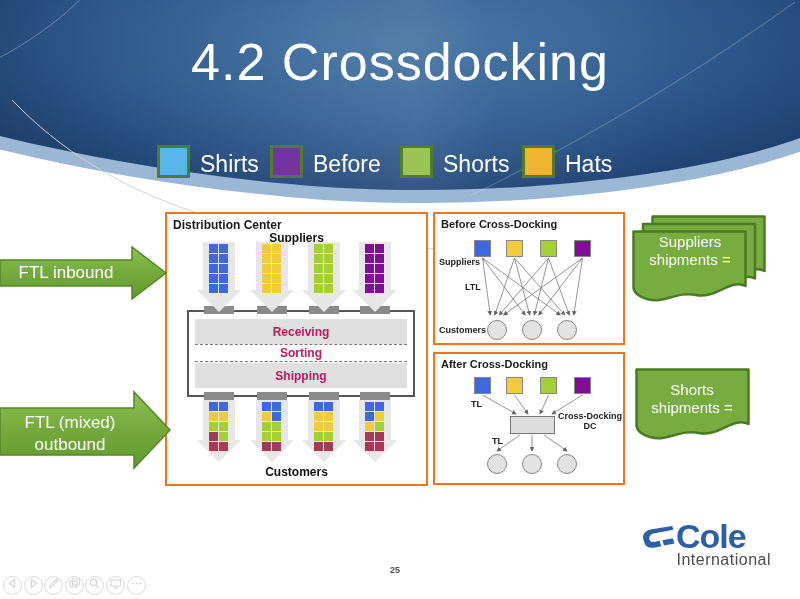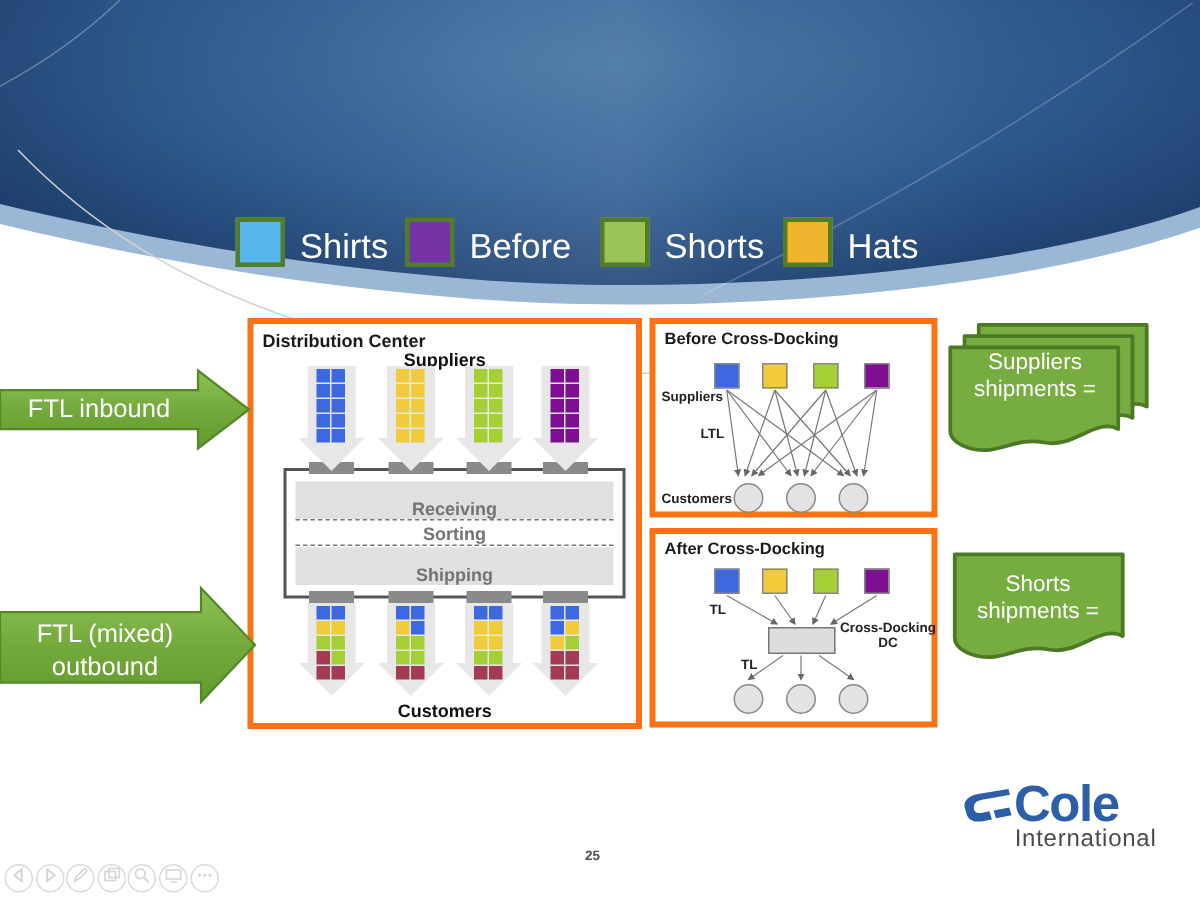--- a/index.html
+++ b/index.html
@@ -12,34 +12,34 @@
   .header-svg{position:absolute;left:0;top:0;}
   .title{position:absolute;left:0;right:0;top:32px;text-align:center;
          color:#fff;font-size:52px;font-weight:400;letter-spacing:1px;}
 
   
   .legend-item{position:absolute;top:142px;height:36px;display:flex;align-items:flex-end;}
   .legend-swatch{width:33px;height:33px;box-sizing:border-box;border:3px solid #527C29;}
   .legend-label{margin-left:10px;color:#fff;font-size:23px;}
 
   
-  .panel{position:absolute;border:4px solid #f97316;background:#fff;box-sizing:border-box;}
+  .panel{position:absolute;border:2px solid #f97316;background:#fff;box-sizing:border-box;}
   .panel-title{position:absolute;left:6px;top:4px;font-weight:bold;font-size:12px;color:#1A1A1A;}
   .panel-title.small{font-size:11px;}
   .mini{position:absolute;font-size:9px;font-weight:bold;color:#222;}
 
   
   .dc-suppliers{position:absolute;left:0;right:0;top:17px;text-align:center;
                 font-weight:bold;font-size:12px;color:#111;}
   .dc-customers{position:absolute;left:0;right:0;top:251px;text-align:center;
                 font-weight:bold;font-size:12px;color:#111;}
   .inner-box{position:absolute;left:20px;top:96px;width:228px;height:87px;
              border:2px solid #555;box-sizing:border-box;background:#fff;}
-  .band{position:absolute;left:28px;width:212px;display:flex;align-items:flex-end;
-        justify-content:center;font-weight:bold;font-size:12px;color:#737373;box-sizing:border-box;}
+  .band{position:absolute;left:28px;width:212px;display:flex;align-items:center;
+        justify-content:center;font-weight:bold;font-size:12px;color:#be185d;box-sizing:border-box;}
   .band.gray{background:#E0E0E0;height:25px;}
   .band.sorting{background:#fff;height:18px;border-top:1px dashed #777;border-bottom:1px dashed #777;}
   .dock{position:absolute;width:30px;height:8px;background:#8A8A8A;}
   .colarrow{position:absolute;width:44px;}
   .arrow-body{position:absolute;left:6px;top:0;width:32px;background:#E7E7E7;}
   .arrow-head{position:absolute;left:0;width:0;height:0;
               border-left:22px solid transparent;border-right:22px solid transparent;
               border-top:22px solid #E7E7E7;}
   .grid{position:absolute;left:12px;display:grid;grid-template-columns:repeat(2,9px);
         grid-auto-rows:9px;gap:1px;}
@@ -98,20 +98,21 @@
     <path d="M0,136 C90,158 190,175 290,184 C380,193 480,191 560,184 C650,176 733,162 800,138" fill="none" stroke="#9AB7D6" stroke-width="26"></path>
 
     <path d="M0,0 H800 V138 C733,162 650,176 560,184 C480,191 380,193 290,184 C190,175 90,158 0,136 Z" fill="url(#hdr)"></path>
     <path d="M0,0 H800 V138 C733,162 650,176 560,184 C480,191 380,193 290,184 C190,175 90,158 0,136 Z" fill="url(#streak)"></path>
 
     <path d="M-5,60 C30,42 60,20 85,-5" fill="none" stroke="rgba(255,255,255,0.30)" stroke-width="1"></path>
     <path d="M470,196 C600,132 700,70 795,2" fill="none" stroke="rgba(255,255,255,0.20)" stroke-width="1.2"></path>
     <path d="M12,100 C60,150 120,188 200,214 C280,240 380,252 470,248" fill="none" stroke="#D2D2D2" stroke-width="1"></path>
   </svg>
 
+  <div class="title">4.2 Crossdocking</div>
 
   <div id="legend">
       <div class="legend-item" style="left: 157px;">
         <div class="legend-swatch" style="background: rgb(88, 182, 234); border-color: rgb(82, 124, 41);"></div>
         <div class="legend-label">Shirts</div>
       </div>
       <div class="legend-item" style="left: 270px;">
         <div class="legend-swatch" style="background: rgb(116, 51, 162); border-color: rgb(82, 124, 41);"></div>
         <div class="legend-label">Before</div>
       </div>

